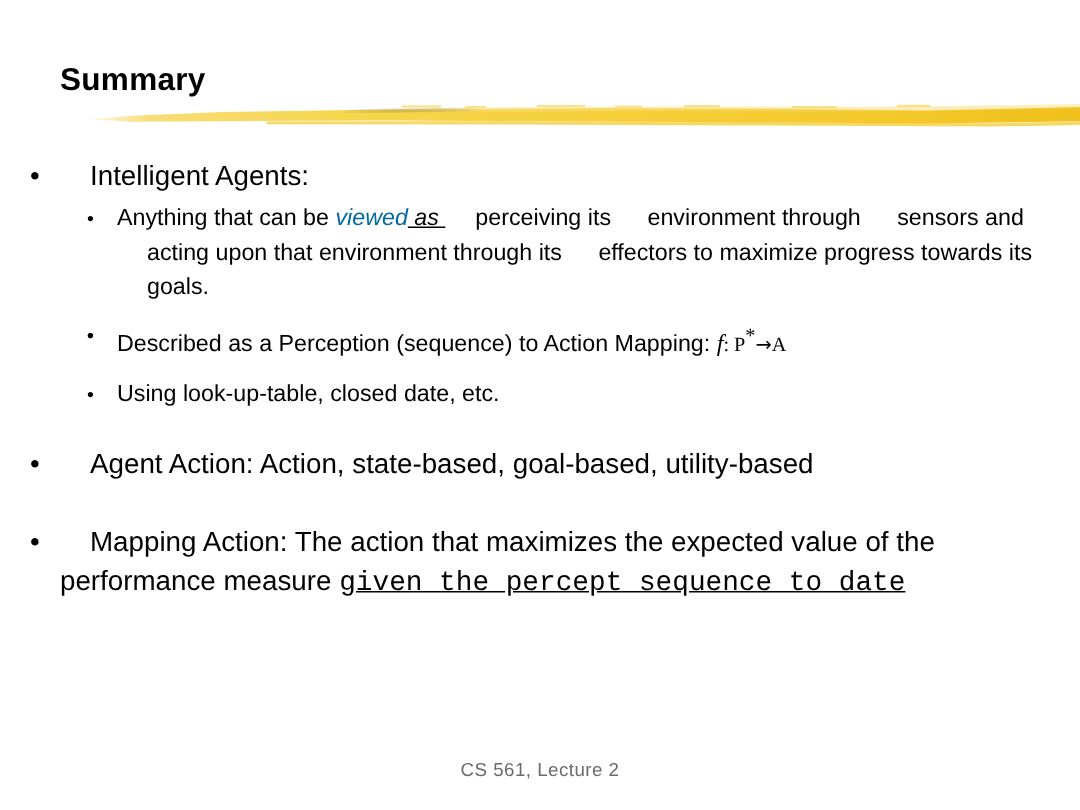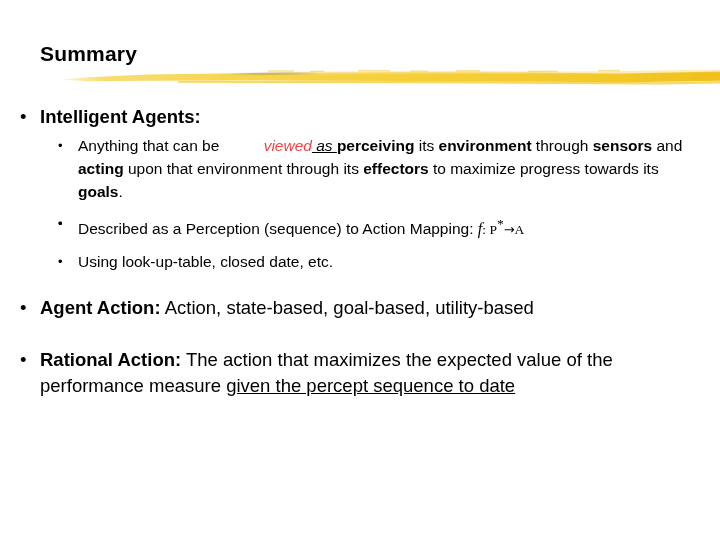--- a/index.html
+++ b/index.html
@@ -79,27 +79,26 @@
     line-height: 23px;
   }
   .lvl2 > .dot {
     position: absolute;
     left: 58px;
     top: 0;
     font-size: 13px;
     line-height: 23px;
   }
 
-  .b { font-weight: bold; }
+  .b { font-weight: normal; margin-left: 20px; }
   .i { font-style: italic; text-decoration: underline; }
-  .u { text-decoration: underline; }
+  .u { text-decoration: underline; font-family: Liberation Mono, monospace; }
   .red-ital {
     font-style: italic;
-    color: #ef4444;
-    margin-left: 40px;
+    color: #0369a1;
   }
   .mathf {
     font-family: "Liberation Serif", serif;
     font-style: italic;
     font-size: 16px;
   }
   .mathsym {
     font-family: "Liberation Serif", serif;
     font-size: 13.5px;
   }
@@ -209,19 +208,20 @@
 
     <div class="lvl1">
       <span class="dot">•</span>
       <span class="b">Agent Action:</span><span> Action, state-based, goal-based, utility-based</span>
     </div>
 
     <div class="gap-lg"></div>
 
     <div class="lvl1">
       <span class="dot">•</span>
-      <span class="b">Rational Action:</span><span> The action that maximizes the expected value of the performance measure </span><span class="u">given the percept sequence to date</span>
+      <span class="b">Mapping Action:</span><span> The action that maximizes the expected value of the performance measure </span><span class="u">given the percept sequence to date</span>
     </div>
 
   </div>
 
+  <div class="footer">CS 561, Lecture 2</div>
 
 </div>
 
 </body></html>

